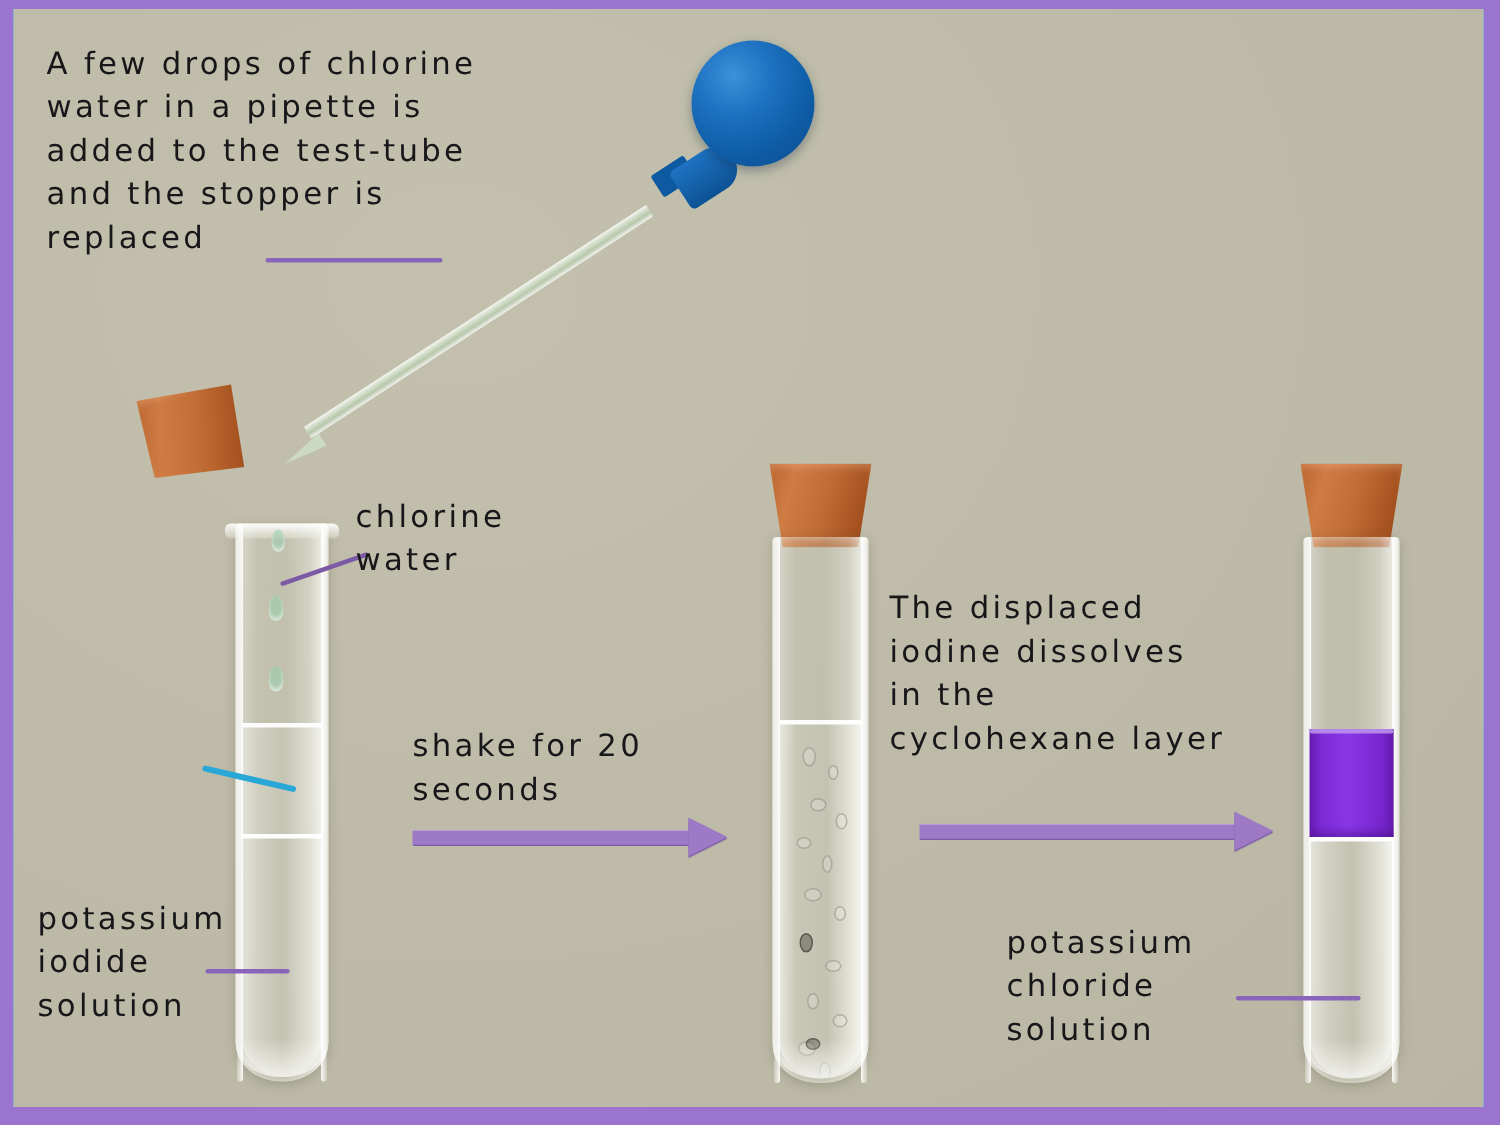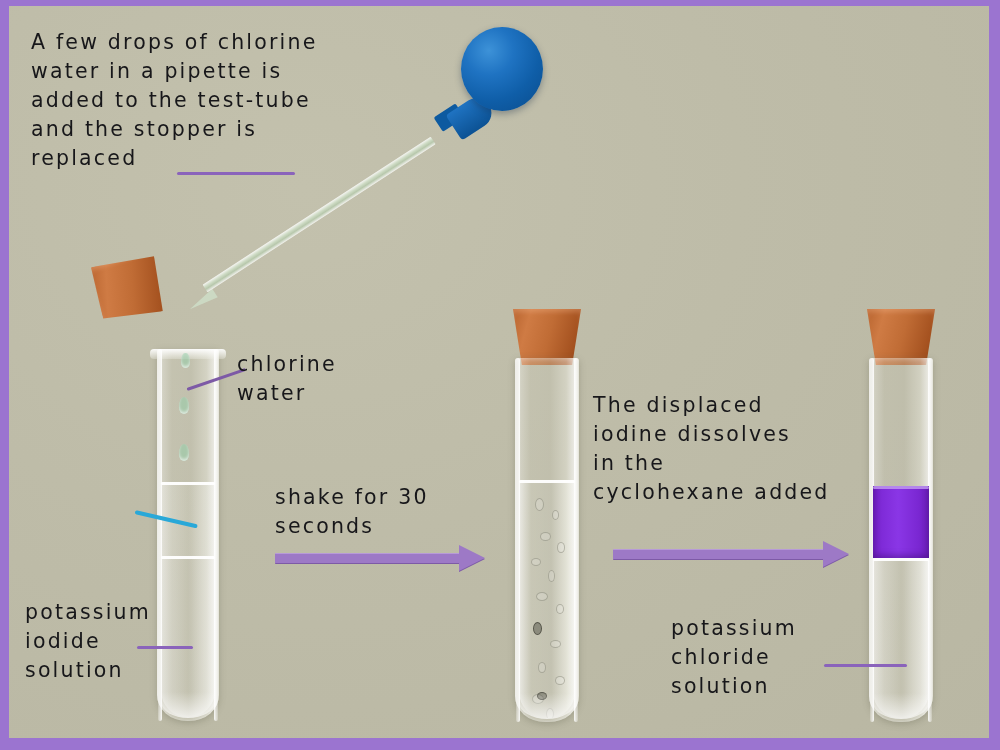--- a/index.html
+++ b/index.html
@@ -228,32 +228,32 @@
 
       <div class="tube-bottom-gloss"></div>
 
       <div class="droplet" style="left:24px; top:4px;  width:9px;  height:15px;"></div>
       <div class="droplet" style="left:22px; top:48px; width:10px; height:17px;"></div>
       <div class="droplet" style="left:22px; top:95px; width:10px; height:17px;"></div>
     </div>
 
     <div class="pointer" style="left:178px; top:382px; width:62px; height:3px; background:#7d5aa6;
                 transform: rotate(-19deg); transform-origin:left center;"></div>
-    <div class="txt lbl" style="left:228px; top:344px; width:170px;">chlorine
+    <div class="txt lbl" style="left:228px; top:324px; width:170px;">chlorine
 water</div>
 
     <div class="pointer" style="left:126px; top:504px; width:64px; height:4px; background:#29a8d8;
                 transform: rotate(13deg); transform-origin:left center;"></div>
 
     <div class="txt lbl" style="left:16px; top:592px; width:200px;">potassium
 iodide
 solution</div>
     <div class="pointer" style="left:128px; top:640px; width:56px; height:3px; background:#8a63bb;"></div>
 
-    <div class="txt lbl" style="left:266px; top:477px; width:230px;">shake for 30
+    <div class="txt lbl" style="left:266px; top:477px; width:230px;">shake for 20
 seconds</div>
     <div class="arrow-shaft" style="left:266px; top:547px; width:186px; height:9px;"></div>
     <div class="arrow-head" style="left:450px; top:539px;"></div>
 
     <div class="cork" style="left:504px; top:303px; width:68px; height:56px;
                 clip-path: polygon(0% 0%, 100% 0%, 87% 100%, 13% 100%);"></div>
 
     <div class="tube" style="left:506px; top:352px; width:64px; height:364px;">
       <div class="tube-body"></div>
       <div class="tube-wall-l"></div>
@@ -286,21 +286,21 @@
         <div class="bubble" style="left:18px; top:212px; width:8px;  height:6px; background:rgba(60,60,50,0.40); border-color:rgba(50,50,40,0.55);"></div>
 
       </div>
 
       <div class="tube-bottom-gloss"></div>
     </div>
 
     <div class="txt para" style="left:584px; top:385px; width:270px;">The displaced
 iodine dissolves
 in the
-cyclohexane added</div>
+cyclohexane layer</div>
 
     <div class="arrow-shaft" style="left:604px; top:543px; width:212px; height:9px;"></div>
     <div class="arrow-head" style="left:814px; top:535px;"></div>
 
     <div class="cork" style="left:858px; top:303px; width:68px; height:56px;
                 clip-path: polygon(0% 0%, 100% 0%, 87% 100%, 13% 100%);"></div>
 
     <div class="tube" style="left:860px; top:352px; width:64px; height:364px;">
       <div class="tube-body"></div>
       <div class="tube-wall-l"></div>

